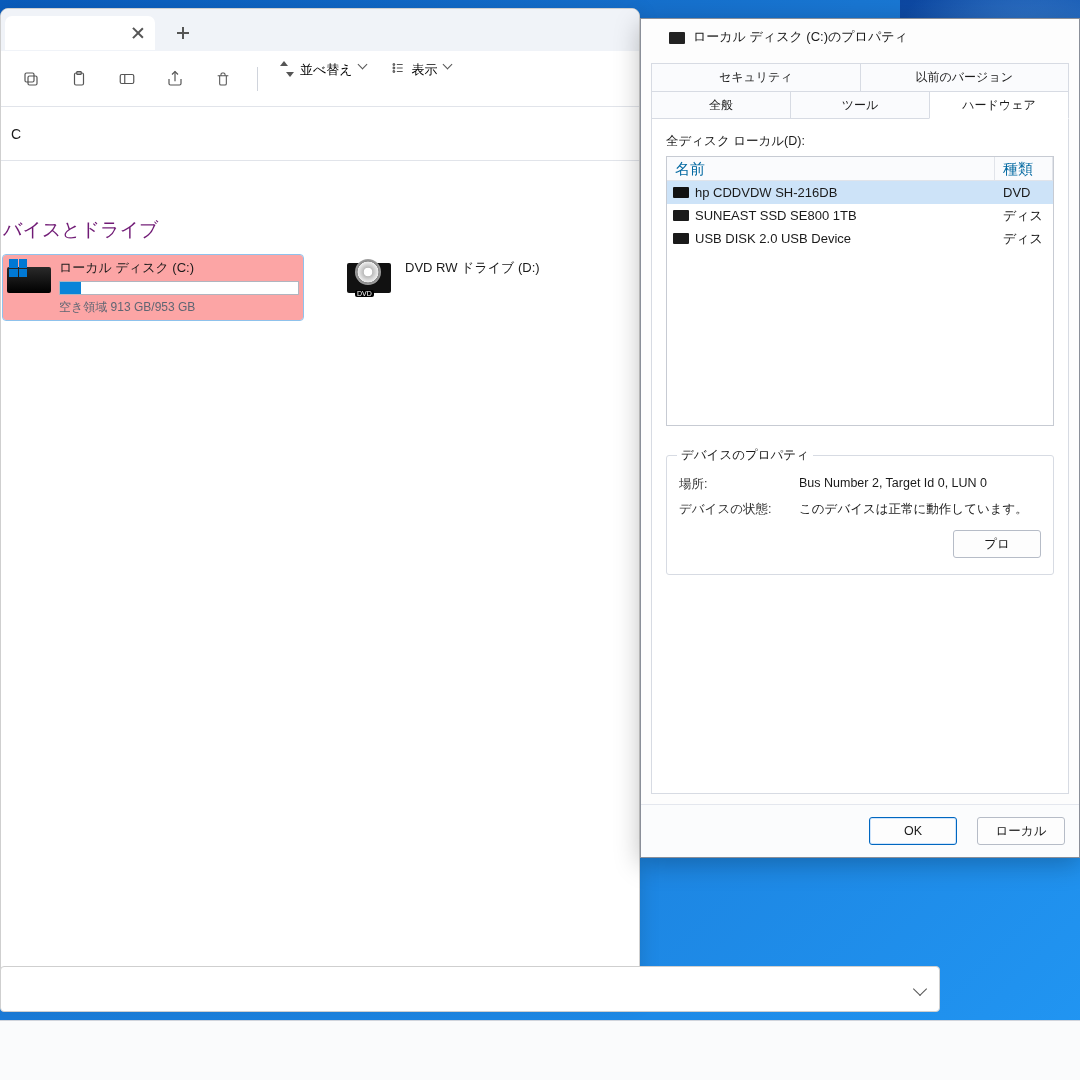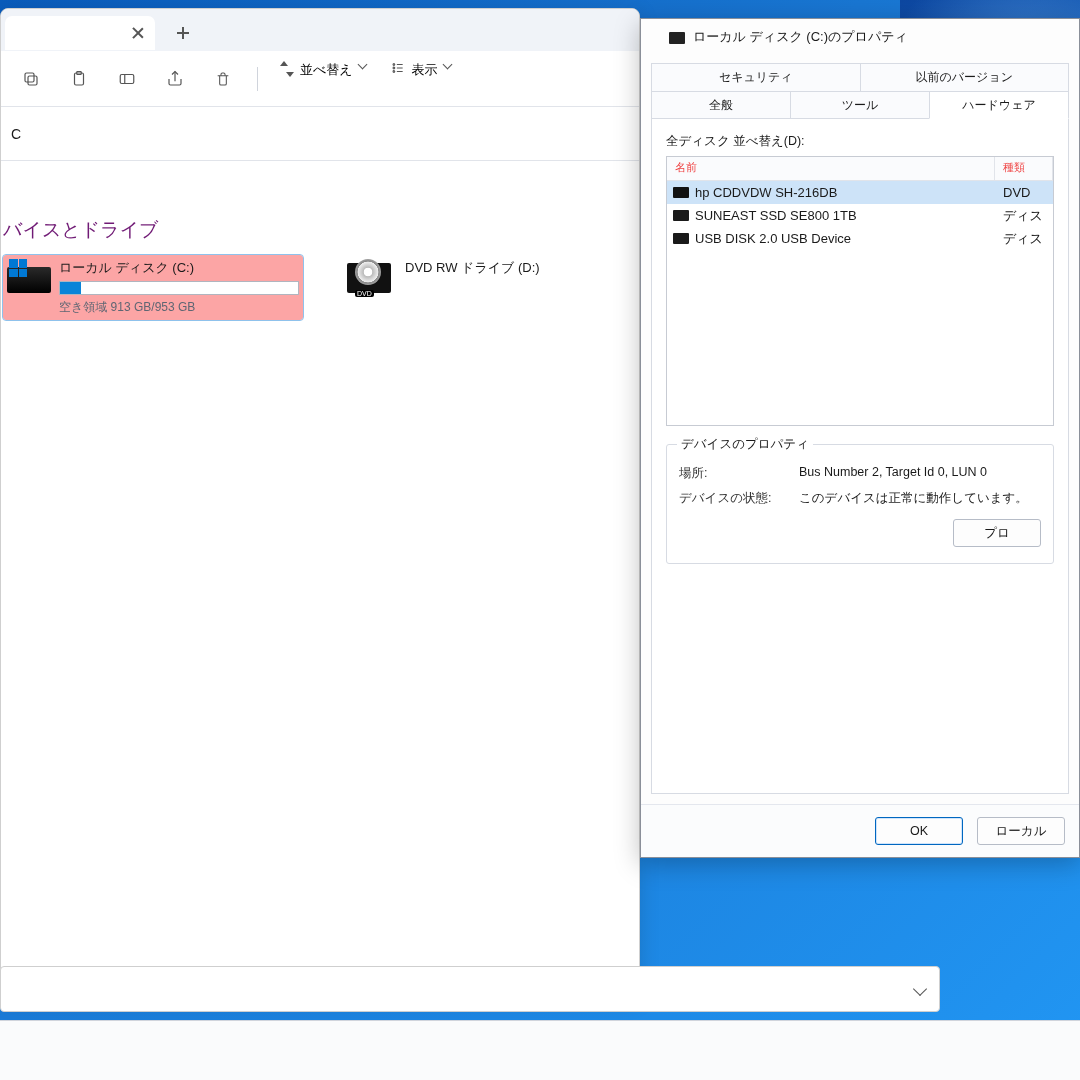--- a/index.html
+++ b/index.html
@@ -54,38 +54,38 @@
 .mini-disk{width:16px;height:12px;background:#222;border-radius:1px;margin-top:2px}
 .tab-rows{padding:8px 10px 0 10px}
 .tab-row{display:flex}
 .tab-cell{flex:1;min-width:0;height:28px;border:1px solid #d7dbe3;border-bottom:none;display:flex;align-items:center;justify-content:center;font-size:12px;background:#fafbfd;margin-left:-1px}
 .tab-cell:first-child{margin-left:0}
 .tab-cell.active{background:#fff;border-bottom:1px solid #fff;position:relative;z-index:2}
 .tab-panel{border:1px solid #d7dbe3;margin:-1px 10px 10px 10px;padding:14px;flex:1;display:flex;flex-direction:column;background:#fff}
 .section-label{font-size:12.5px;margin-bottom:6px}
 .list-box{border:1px solid #c7cbd3;height:270px;background:#fff;font-size:13px;overflow:hidden}
 .list-header{display:flex;height:24px;border-bottom:1px solid #e1e4ea;background:#fafbfd}
-.list-header div{padding:3px 8px;border-right:1px solid #e1e4ea;font-size:11px;color:#ef4444}
+.list-header div{padding:3px 8px;border-right:1px solid #e1e4ea;font-size:15px;color:#0369a1}
 .col-name{flex:1}
 .col-type{width:58px}
 .list-row{display:flex;height:23px;align-items:center;padding:7px 6px;gap:6px}
 .list-row.selected{background:#cde3f8}
 .row-icon{width:16px;height:11px;background:#1a1a1a;border-radius:1px;flex-shrink:0}
 .row-icon.dvd{background:#111}
 .row-name{flex:1;white-space:nowrap;overflow:hidden;text-overflow:clip}
 .row-type{width:44px;white-space:nowrap;overflow:hidden}
-.fieldset{border:1px solid #d7dbe3;border-radius:3px;margin-top:18px;padding:12px 12px 16px 12px;position:relative}
+.fieldset{border:1px solid #d7dbe3;border-radius:3px;margin-top:29px;padding:12px 12px 16px 12px;position:relative}
 .fieldset-legend{position:absolute;top:-9px;left:10px;background:#fff;padding:0 4px;font-size:12.5px}
 .kv{display:flex;margin:8px 0;font-size:12.5px}
 .kv .k{width:120px;color:#333}
 .kv .v{flex:1}
 .btn-row{display:flex;justify-content:flex-end;margin-top:12px}
 .btn{min-width:88px;height:28px;border:1px solid #b6bcc7;background:#fdfdfd;border-radius:3px;font-size:12.5px;display:flex;align-items:center;justify-content:center;padding:0 16px}
 .btn.primary{border-color:#0067c0;box-shadow:inset 0 0 0 1px #cfe4fb}
-.dlg-buttons{display:flex;justify-content:flex-end;gap:14px;padding:12px 14px;border-top:1px solid #e4e7ee;background:#fbfcfd}
+.dlg-buttons{display:flex;justify-content:flex-end;gap:20px;padding:12px 14px;border-top:1px solid #e4e7ee;background:#fbfcfd}
 svg{display:block}
 </style>
 </head>
 <body>
 
 <div class="desktop-abstract"></div>
 
 <div class="explorer">
   <div class="tabbar">
     <div class="tab tab-active">
@@ -200,21 +200,21 @@
       <div class="tab-cell">以前のバージョン</div>
     </div>
     <div class="tab-row">
       <div class="tab-cell">全般</div>
       <div class="tab-cell">ツール</div>
       <div class="tab-cell active">ハードウェア</div>
     </div>
   </div>
 
   <div class="tab-panel">
-    <div class="section-label">全ディスク 並べ替え(D):</div>
+    <div class="section-label">全ディスク ローカル(D):</div>
     <div class="list-box">
       <div class="list-header">
         <div class="col-name">名前</div>
         <div class="col-type">種類</div>
       </div>
       <div id="drive-rows">
           <div class="list-row selected">
             <div class="row-icon dvd"></div>
             <div class="row-name">hp CDDVDW SH-216DB</div>
             <div class="row-type">DVD</div>

